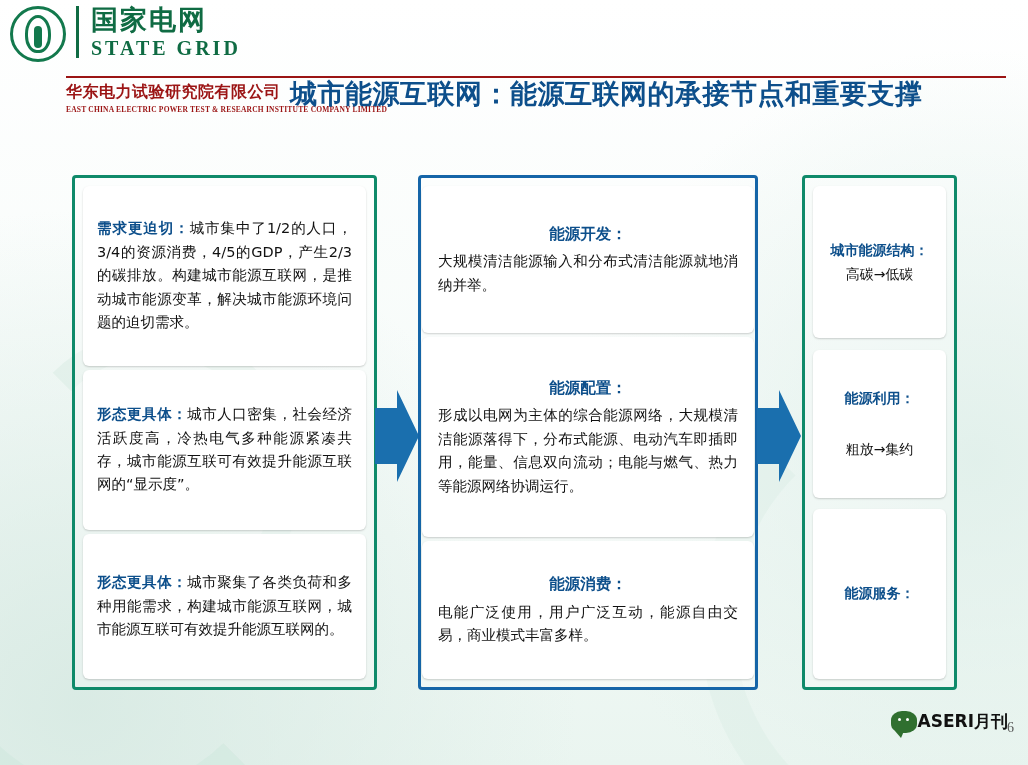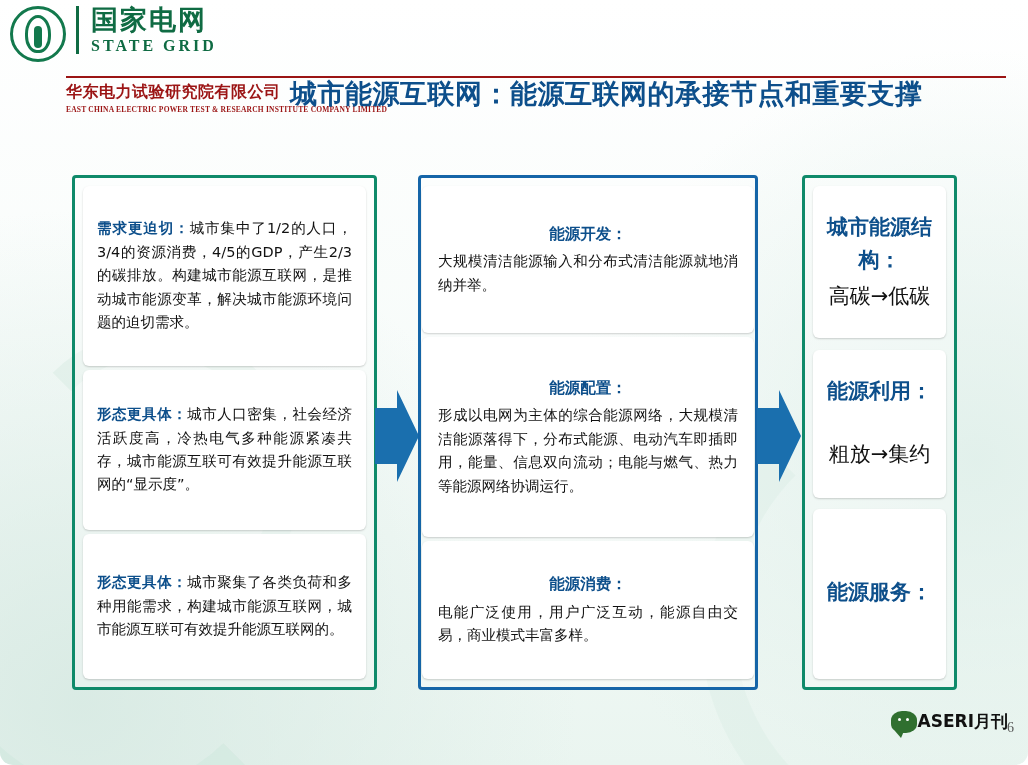--- a/index.html
+++ b/index.html
@@ -17,21 +17,20 @@
   .slide {
     position: absolute;
     left: 0; top: 0;
     width: 1028px;
     height: 765px;
     background:
       radial-gradient(circle at 8% 92%, rgba(214,233,226,0.85) 0%, rgba(214,233,226,0.0) 42%),
       radial-gradient(circle at 95% 60%, rgba(221,238,232,0.8) 0%, rgba(221,238,232,0.0) 38%),
       linear-gradient(180deg, #ffffff 0%, #f6fbf9 55%, #eaf5f0 100%);
     overflow: hidden;
-    border-radius: 13px;
   }
   
   .swirl {
     position: absolute;
     border: 40px solid rgba(205,230,219,0.45);
     border-radius: 50%;
     width: 320px; height: 320px;
     left: -90px; top: 430px;
     border-right-color: transparent;
     border-top-color: transparent;
@@ -103,21 +102,21 @@
   }
   .logo-cn {
     font-size: 27px;
     font-weight: bold;
     color: #0f6b43;
     letter-spacing: 2px;
     font-family: "DejaVu Sans", sans-serif;
   }
   .logo-en {
     margin-top: 5px;
-    font-size: 16px;
+    font-size: 20px;
     font-weight: bold;
     color: #0f6b43;
     letter-spacing: 3px;
     font-family: "Liberation Serif", serif;
   }
   .institute {
     position: absolute;
     left: 66px; top: 82px;
     width: 290px;
   }
@@ -223,21 +222,21 @@
   }
   .card-mid .mid-head {
     color: #0d4f8b;
     font-weight: bold;
     text-align: center;
     margin-bottom: 3px;
     font-size: 15.5px;
   }
   .card-right {
     padding: 10px 8px;
-    font-size: 21px;
+    font-size: 14px;
     line-height: 1.6;
     color: #111111;
     font-family: "DejaVu Sans", sans-serif;
     text-align: center;
   }
   .card-right .r-head {
     color: #0d4f8b;
     font-weight: bold;
     margin-bottom: 2px;
   }

